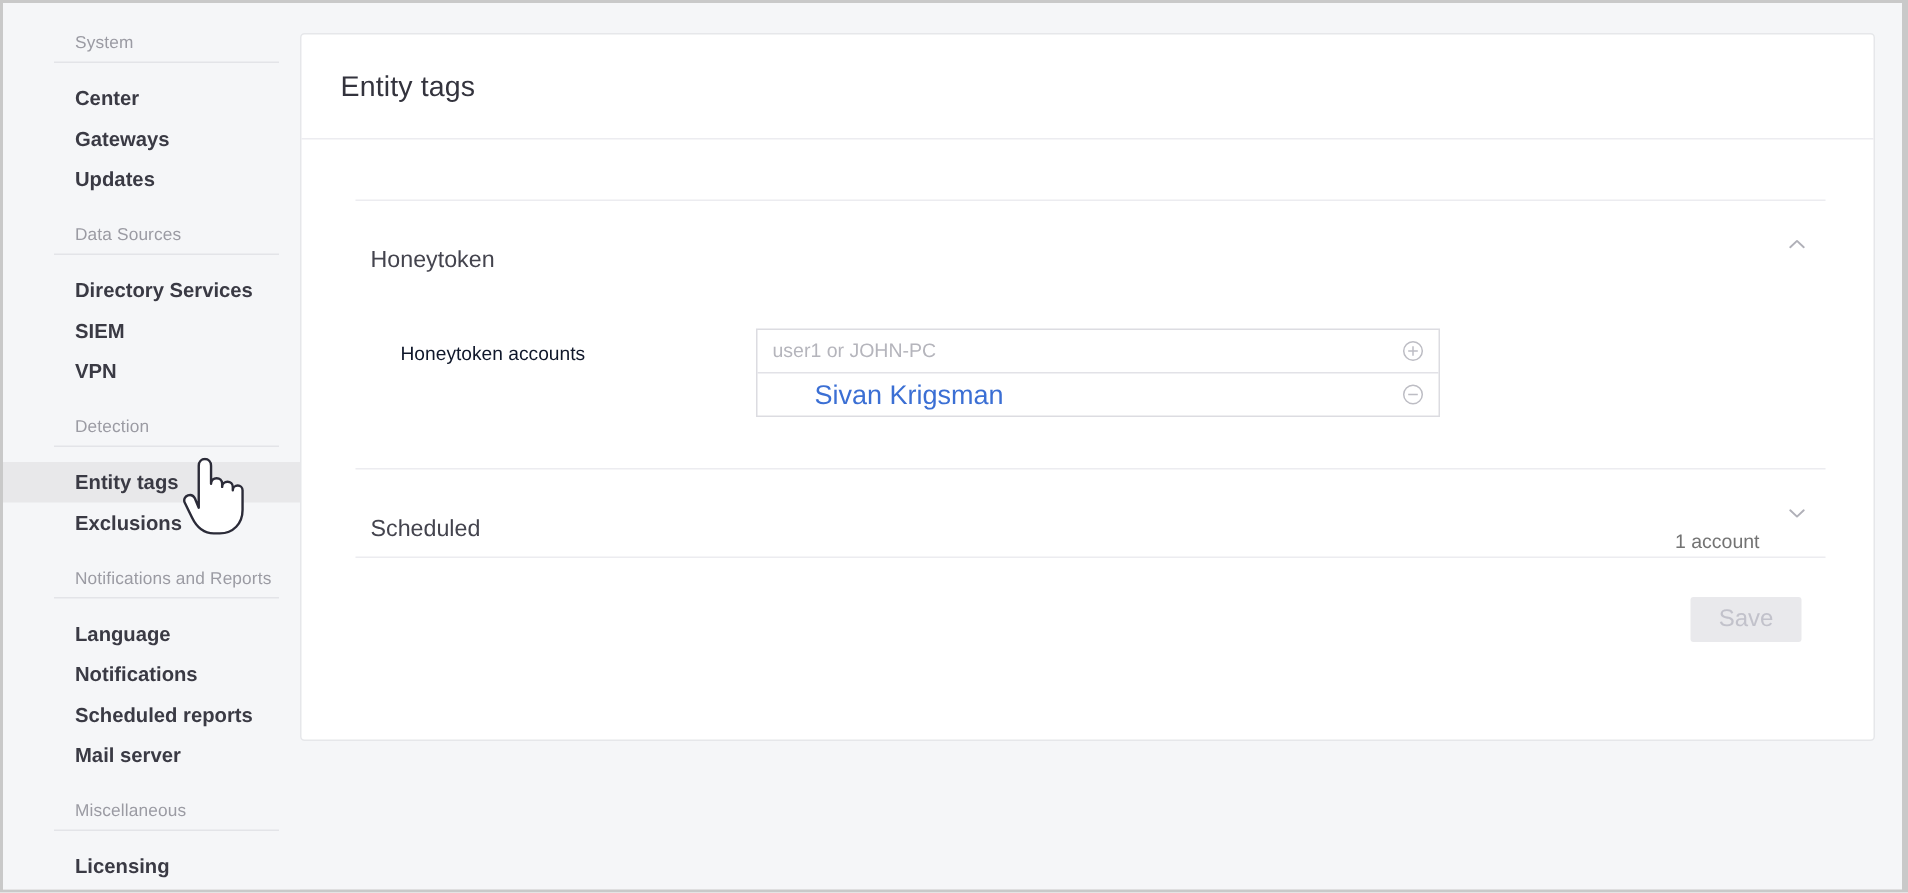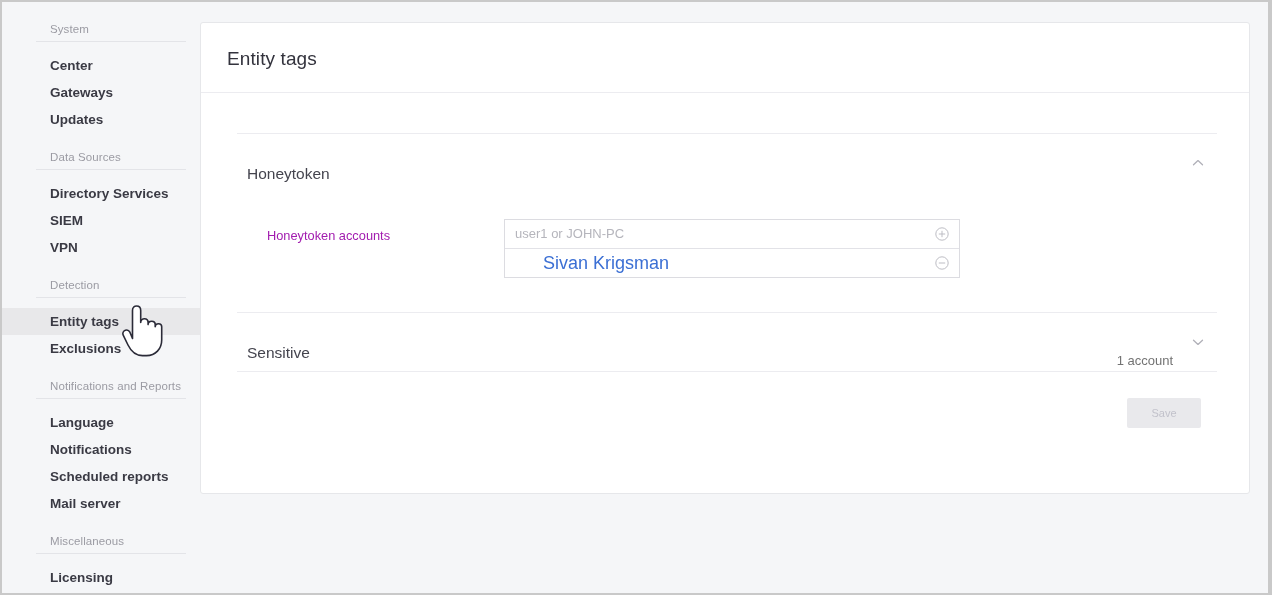--- a/index.html
+++ b/index.html
@@ -136,21 +136,21 @@
   
   .field-row {
     position: relative;
     height: 120px;
   }
   .field-label {
     position: absolute;
     left: 66px;
     top: 36px;
     font-size: 12.8px;
-    color: #a21caf;
+    color: #0f172a;
   }
   .token-box {
     position: absolute;
     left: 303px;
     top: 27px;
     width: 456px;
     border: 1px solid #dcdce1;
     background: #ffffff;
     box-sizing: border-box;
   }
@@ -207,21 +207,21 @@
   .save-button {
     position: absolute;
     right: 48px;
     top: 26px;
     width: 74px;
     height: 30px;
     background: #e9e9ec;
     border: none;
     border-radius: 2px;
     color: #c2c2cb;
-    font-size: 11px;
+    font-size: 16px;
     font-family: "Liberation Sans", sans-serif;
     cursor: default;
   }
 
   
   .cursor {
     position: absolute;
     left: 119px;
     top: 303px;
     width: 42px;
@@ -335,21 +335,21 @@
 
           </div>
         </div>
 
       </section>
 
       <div style="height:1px;background:#ececf0;margin:0 32px 0 36px;"></div>
 
       <section class="section">
         <div class="section-head">
-          <span class="section-title">Sensitive</span>
+          <span class="section-title">Scheduled</span>
           <span class="section-meta">1 account</span>
           <span class="chevron">
             <svg width="14" height="14" viewBox="0 0 14 14">
               <polyline points="2.5,5.2 7,9.4 11.5,5.2" fill="none" stroke="#b0b0b8" stroke-width="1.3" stroke-linecap="round" stroke-linejoin="round"></polyline>
             </svg>
           </span>
         </div>
       </section>
 
       <div style="height:1px;background:#ececf0;margin:0 32px 0 36px;"></div>

